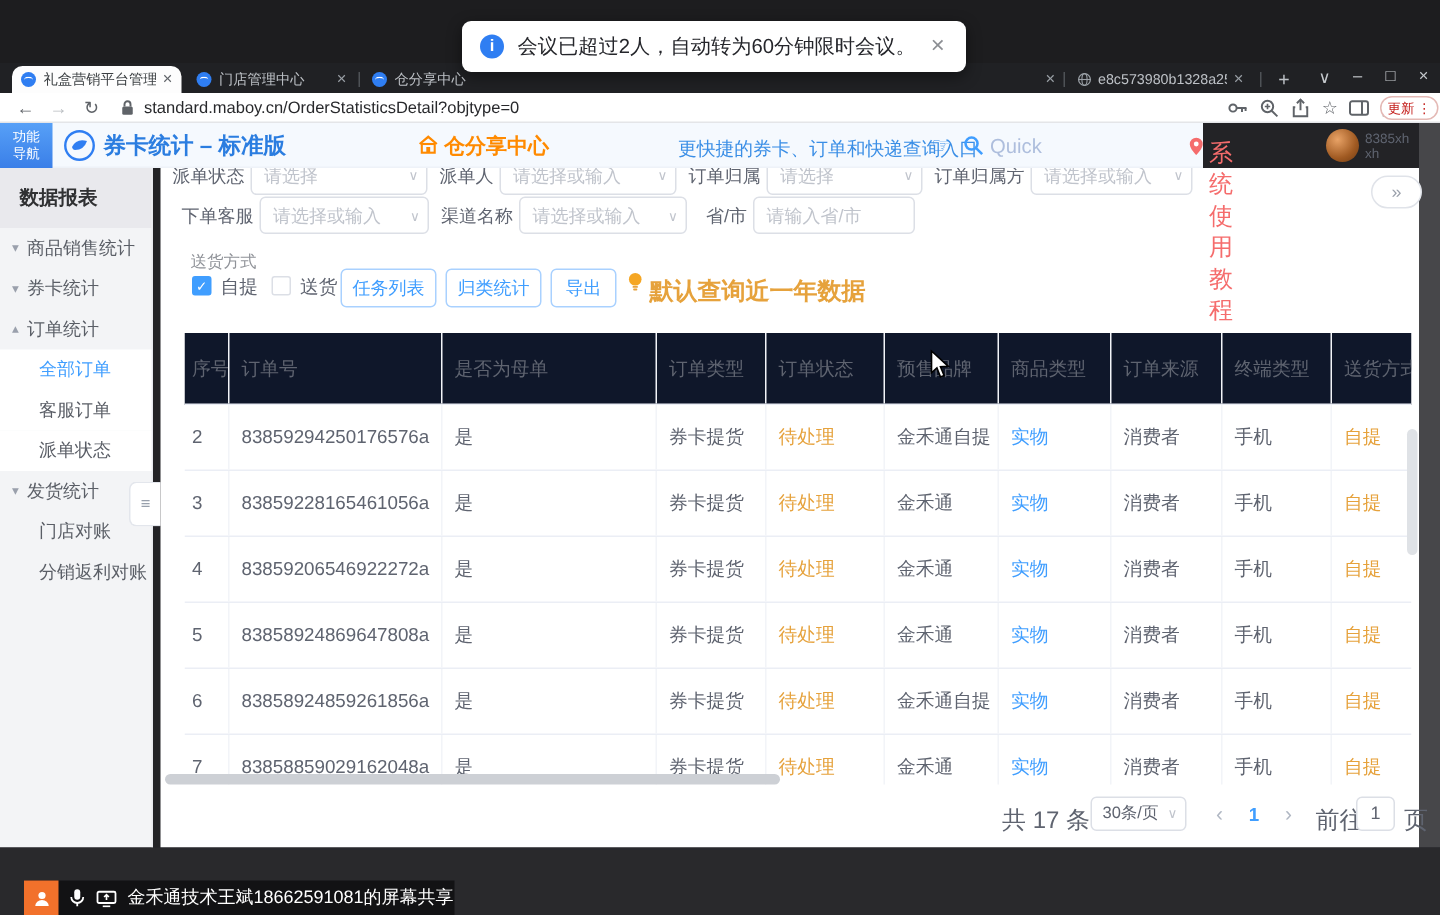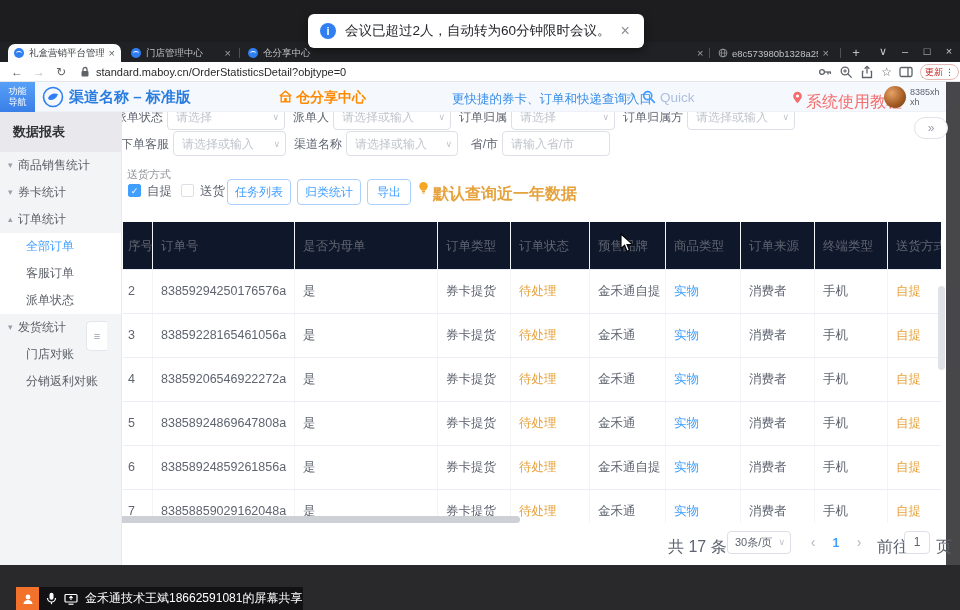--- a/index.html
+++ b/index.html
@@ -47,40 +47,40 @@
   .url-text{ font-size:11px; color:#28292c; margin-left:6px; white-space:nowrap; }
   .url-right{ position:absolute; right:26px; top:0; height:20px; display:flex; align-items:center; gap:7px; }
   .g-ic{ width:14px; height:14px; }
   .star-ic{ font-size:12px; color:#5f6368; line-height:14px; }
   .update-pill{ position:absolute; right:1px; top:2px; height:16px; border:1px solid #e4b9b5;
     border-radius:9px; display:flex; align-items:center; padding:0 4px; background:#fff; }
   .update-pill .u-txt{ font-size:9px; color:#c5221f; }
   .update-pill .u-dots{ font-size:9px; color:#c5221f; margin-left:2px; }
 
   
-  .app-header{ position:absolute; left:0; top:82px; width:946px; height:30px; background:#f5f9fe;
+  .app-header{ position:absolute; left:0; top:82px; width:802px; height:30px; background:#f5f9fe;
     z-index:10; border-bottom:1px solid #eef2f8;padding-left:20px; }
   .fn-nav{ position:absolute; left:0; top:0; width:35px; height:30px; background:linear-gradient(180deg,#57a0f7,#3a7fe8);
     color:#fff; font-size:9px; text-align:center; line-height:11px; padding-top:4px; }
   .logo{ position:absolute; left:42px; top:4px; }
   .brand{ position:absolute; left:69px; top:6px; font-size:15px; font-weight:bold; color:#2b7de0; white-space:nowrap; }
   .share-ic{ position:absolute; left:278px; top:7px; }
   .share-txt{ position:absolute; left:296px; top:7px; font-size:14px; font-weight:bold; color:#ff8a00; }
   .quick-tip{ position:absolute; left:452px; top:9px; font-size:12.5px; color:#3a8ee6; }
   .finger{ position:absolute; left:621px; top:6px; font-size:15px; color:#3a8ee6; }
   .q-mag{ position:absolute; left:642px; top:8px; }
   .quick-lbl{ position:absolute; left:660px; top:8px; font-size:13.5px; color:#aebedd; }
   .pin-ic{ position:absolute; left:792px; top:9px; }
   .tutorial{ position:absolute; left:806px; top:10px; font-size:16px; color:#f56c6c; }
   .avatar{ position:absolute; left:884px; top:4px; width:22px; height:22px; border-radius:50%;
     background:radial-gradient(circle at 35% 32%, #e8a266, #a05a22 60%, #6e3a12); }
   .user-ids{ position:absolute; left:910px; top:5px; font-size:9px; color:#5f6470; line-height:10px; }
 
   
-  .sidebar{ position:absolute; left:0; top:112px; width:122px; height:453px; background:#f3f4f6;
+  .sidebar{ position:absolute; left:0; top:112px; width:102px; height:453px; background:#f3f4f6;
     border-right:1px solid #e7e9ee; }
   .side-section{ height:40px; line-height:40px; background:#e9e9ed; color:#303133;
     font-size:13px; font-weight:bold; padding-left:13px; }
   .side-item{ height:27px; line-height:27px; font-size:12px; color:#5a5e66; white-space:nowrap;
     display:flex; align-items:center; }
   .side-item .arrow{ width:10px; margin-left:8px; font-size:9px; color:#9aa0ac; }
   .side-item .lbl{ margin-left:1px; }
   .side-item.group .lbl{ margin-left:0; }
   .side-item.sub, .side-item.plain{ padding-left:25px; }
   .side-item.sub{ background:#fff; }
@@ -348,21 +348,21 @@
 
   <div class="app-header">
     <div class="fn-nav">
       <div>功能</div>
       <div>导航</div>
     </div>
     <svg class="logo" width="22" height="22" viewBox="0 0 22 22">
       <circle cx="11" cy="11" r="9.5" fill="none" stroke="#2f7ef2" stroke-width="1.6"></circle>
       <path d="M6 12 q3 -6 10 -4 q-2 6 -8 6 q-1.5 0 -2 -2 z" fill="#2f7ef2"></path>
     </svg>
-    <span class="brand">渠道名称 – 标准版</span>
+    <span class="brand">券卡统计 – 标准版</span>
     <svg class="share-ic" width="15" height="15" viewBox="0 0 15 15">
       <path d="M1.8 7 L7.5 2.2 L13.2 7" fill="none" stroke="#ff8a00" stroke-width="1.5"></path>
       <rect x="3.2" y="7" width="8.6" height="5.8" fill="none" stroke="#ff8a00" stroke-width="1.4"></rect>
       <rect x="6.2" y="9" width="2.6" height="3.8" fill="#ff8a00"></rect>
     </svg>
     <span class="share-txt">仓分享中心</span>
     <span class="quick-tip">更快捷的券卡、订单和快递查询入口</span>
     <span class="finger">☞</span>
     <svg class="q-mag" width="14" height="14" viewBox="0 0 14 14">
       <circle cx="5.7" cy="5.7" r="4" fill="none" stroke="#409eff" stroke-width="1.7"></circle>

